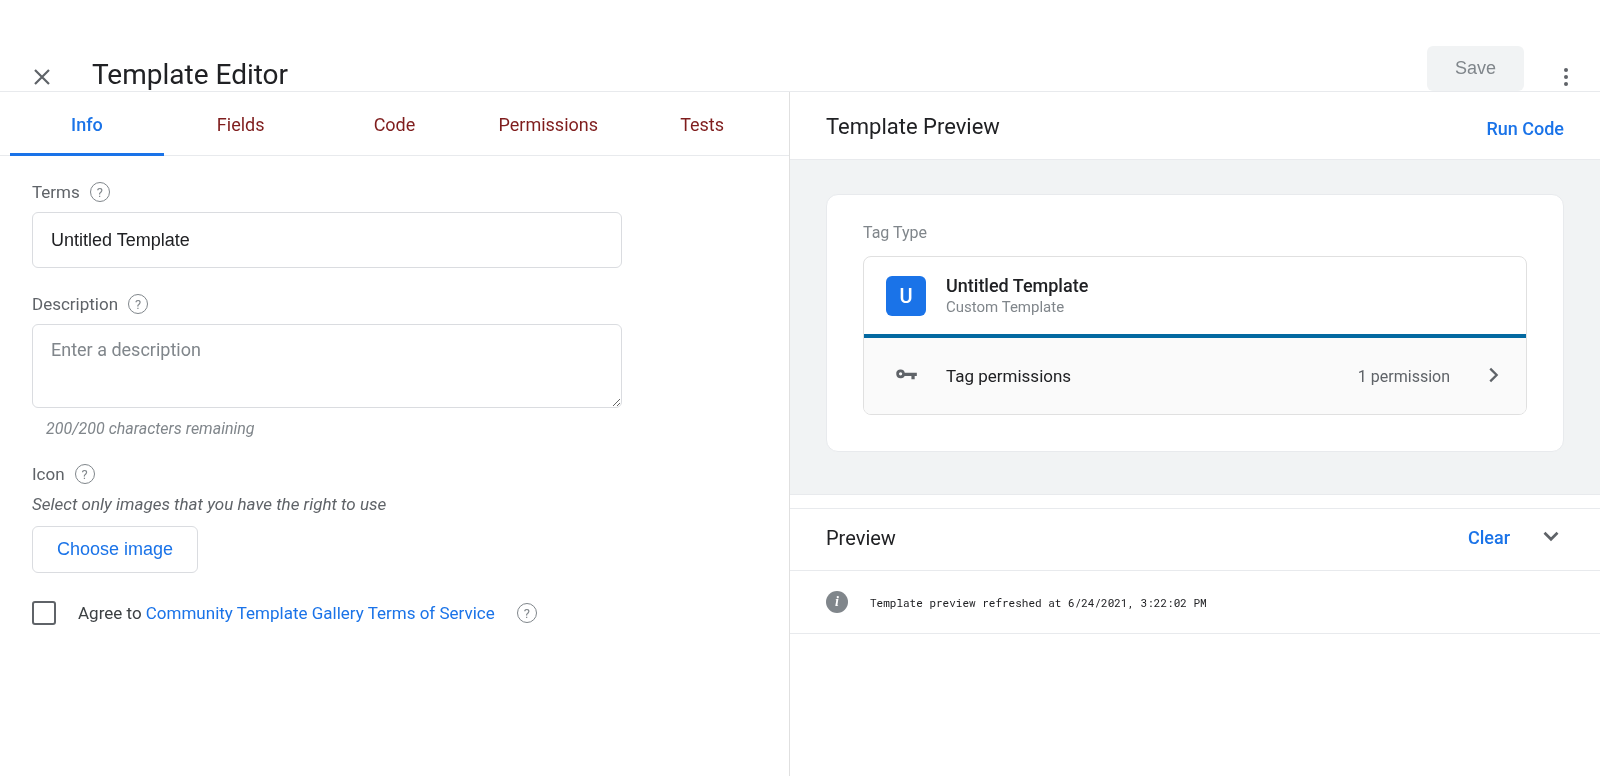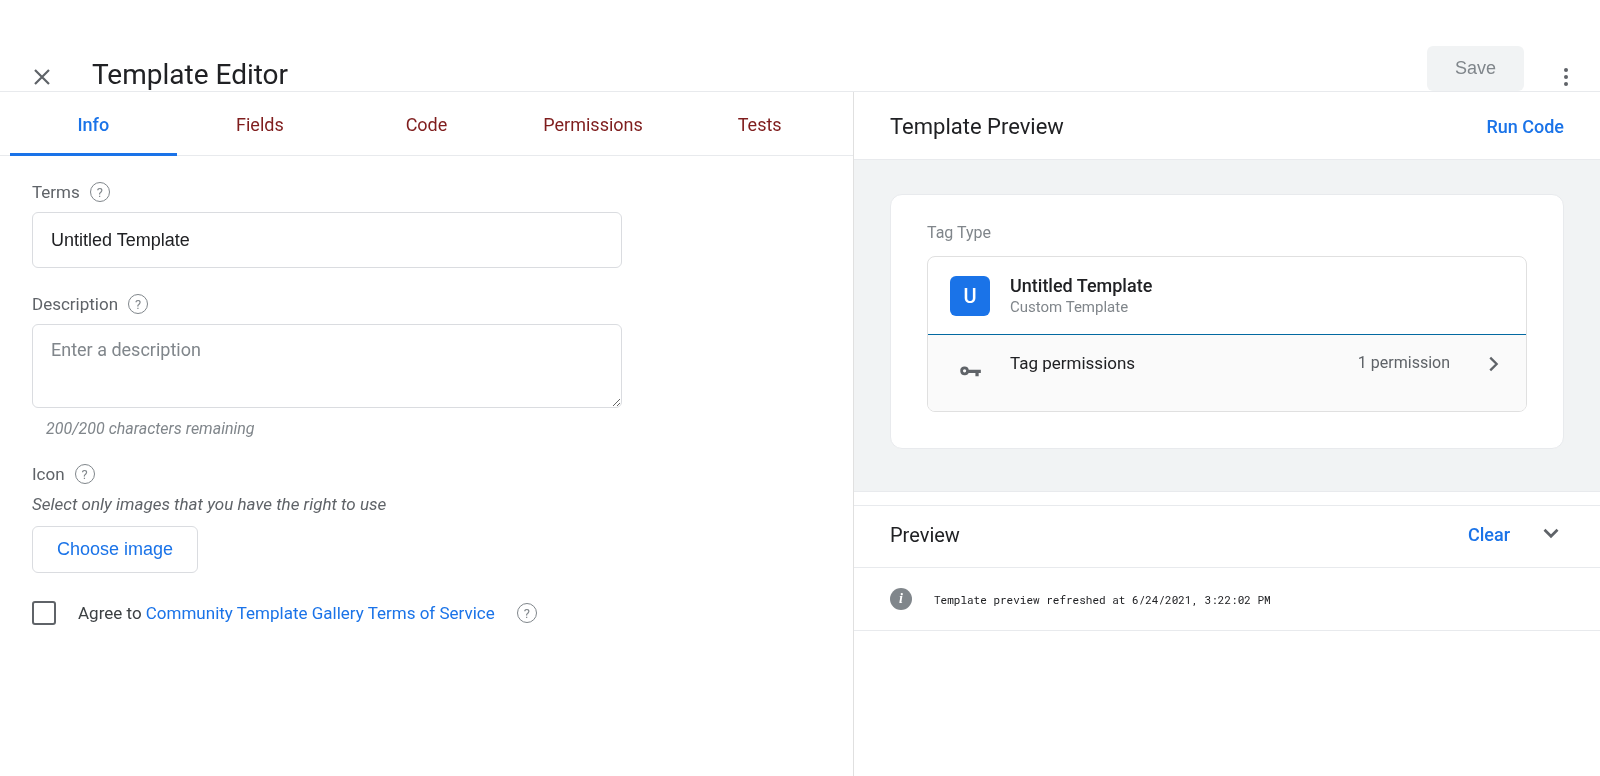--- a/index.html
+++ b/index.html
@@ -50,21 +50,21 @@
     color: #5f6368;
     cursor: pointer;
   }
   .kebab svg { width: 24px; height: 24px; }
 
   .body {
     display: flex;
     height: calc(100% - 92px);
   }
   .left {
-    width: 854px;
+    width: 790px;
     border-right: 1px solid #e0e0e0;
     display: flex;
     flex-direction: column;
   }
   .tabs {
     display: flex;
     border-bottom: 1px solid #e8eaed;
     padding: 0 10px;
   }
   .tab {
@@ -172,21 +172,21 @@
   }
   .link { color: #1a73e8; cursor: pointer; }
 
   .right {
     flex: 1;
     display: flex;
     flex-direction: column;
   }
   .preview-header {
     display: flex;
-    align-items: center;
+    align-items: flex-end;
     justify-content: space-between;
     padding: 22px 36px 20px;
     border-bottom: 1px solid #e8eaed;
   }
   .preview-title { font-size: 22px; color: #202124; }
   .run-code {
     color: #1a73e8;
     font-size: 18px;
     font-weight: 500;
     cursor: pointer;
@@ -230,22 +230,23 @@
     display: flex;
     align-items: center;
     justify-content: center;
     font-size: 20px;
     font-weight: 500;
   }
   .tag-name { font-size: 18px; font-weight: 500; }
   .tag-sub { font-size: 15px; color: #80868b; margin-top: 2px; }
   .tag-row2 {
     display: flex;
+    align-items: center;
     padding: 18px 22px;
-    border-top: 1px solid #0369a1;
+    border-top: 4px solid #0369a1;
     background: #fafafa;
     gap: 20px;
     cursor: pointer;
   }
   .key-icon {
     width: 40px; height: 40px;
     display: flex; align-items: center; justify-content: center;
     color: #5f6368;
   }
   .key-icon svg { width: 26px; height: 26px; }

